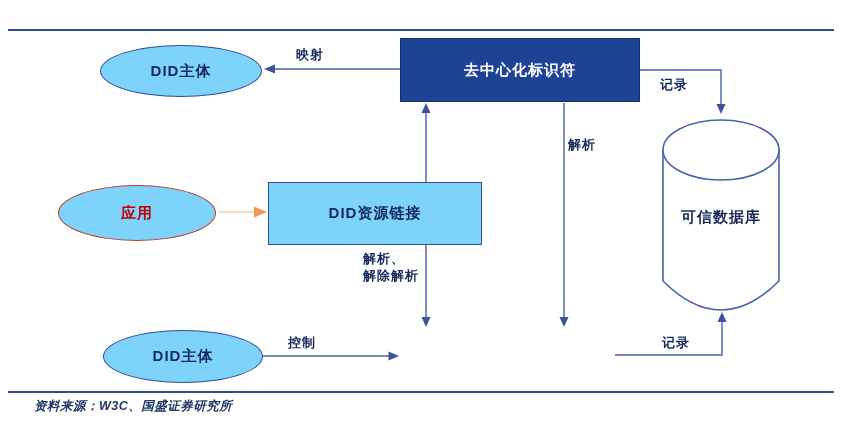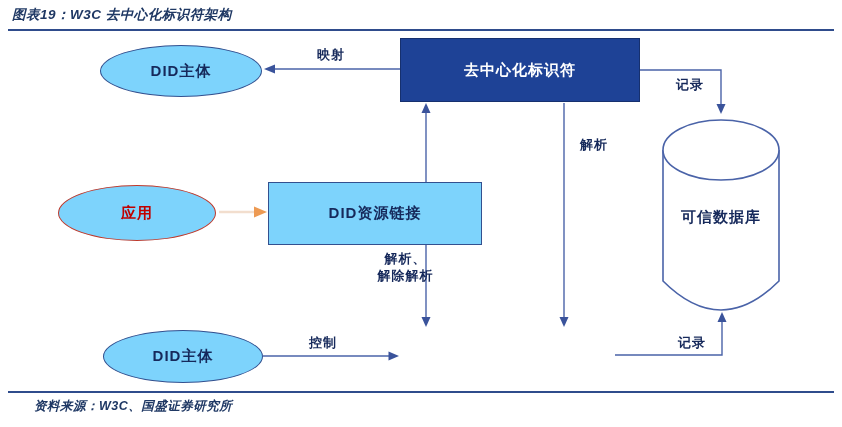--- a/index.html
+++ b/index.html
@@ -26,42 +26,41 @@
   }
   .ellipse{border:1.6px solid #33508F;border-radius:50%;}
   .rect{border:1.6px solid #33508F;}
   .filled{background:#1E4296;border:1px solid #16306E;color:#ffffff;}
   .ellipse-red{border:1.6px solid #C0392B;border-radius:50%;color:#C00000;}
   .cyl-label{
     position:absolute;left:663px;top:208px;width:116px;text-align:center;
     font-weight:bold;color:#16295B;font-size:15px;letter-spacing:1px;
   }
   .edge-label{
-    position:absolute;font-weight:bold;color:#16295B;font-size:13px;text-align:center;
+    position:absolute;font-weight:bold;color:#16295B;font-size:13px;
     letter-spacing:1px;line-height:17px;
   }
   #lbl-mapping{left:296px;top:46px;width:70px;}
   #lbl-record-top{left:660px;top:76px;width:60px;}
   #lbl-resolve{left:568px;top:136px;width:52px;}
   #lbl-resolve-deref{left:363px;top:250px;width:85px;}
   #lbl-control{left:288px;top:334px;width:70px;}
   #lbl-record-bottom{left:662px;top:334px;width:60px;}
   #node-did-subject{left:100px;top:45px;width:162px;height:52px;}
   #node-identifier{left:400px;top:38px;width:240px;height:64px;}
   #node-application{left:58px;top:185px;width:158px;height:56px;}
   #node-resource-link{left:268px;top:182px;width:214px;height:63px;}
   #node-controller{left:103px;top:330px;width:160px;height:53px;}
   #node-document{left:400px;top:328px;width:215px;height:57px;}
 </style>
 </head>
 <body>
 
 <div class="canvas">
 
-  <div class="fig-title">图表19：W3C 去中心化标识符架构</div>
   <div class="rule top"></div>
 
   <svg class="svg-layer" width="842" height="427" viewBox="0 0 842 427">
     <g stroke="#4A63A8" stroke-width="1.4" fill="none">
 
       <path d="M400,69 H272"></path>
 
       <path d="M612,70 H721 V109"></path>
 
       <path d="M426,182 V112"></path>

